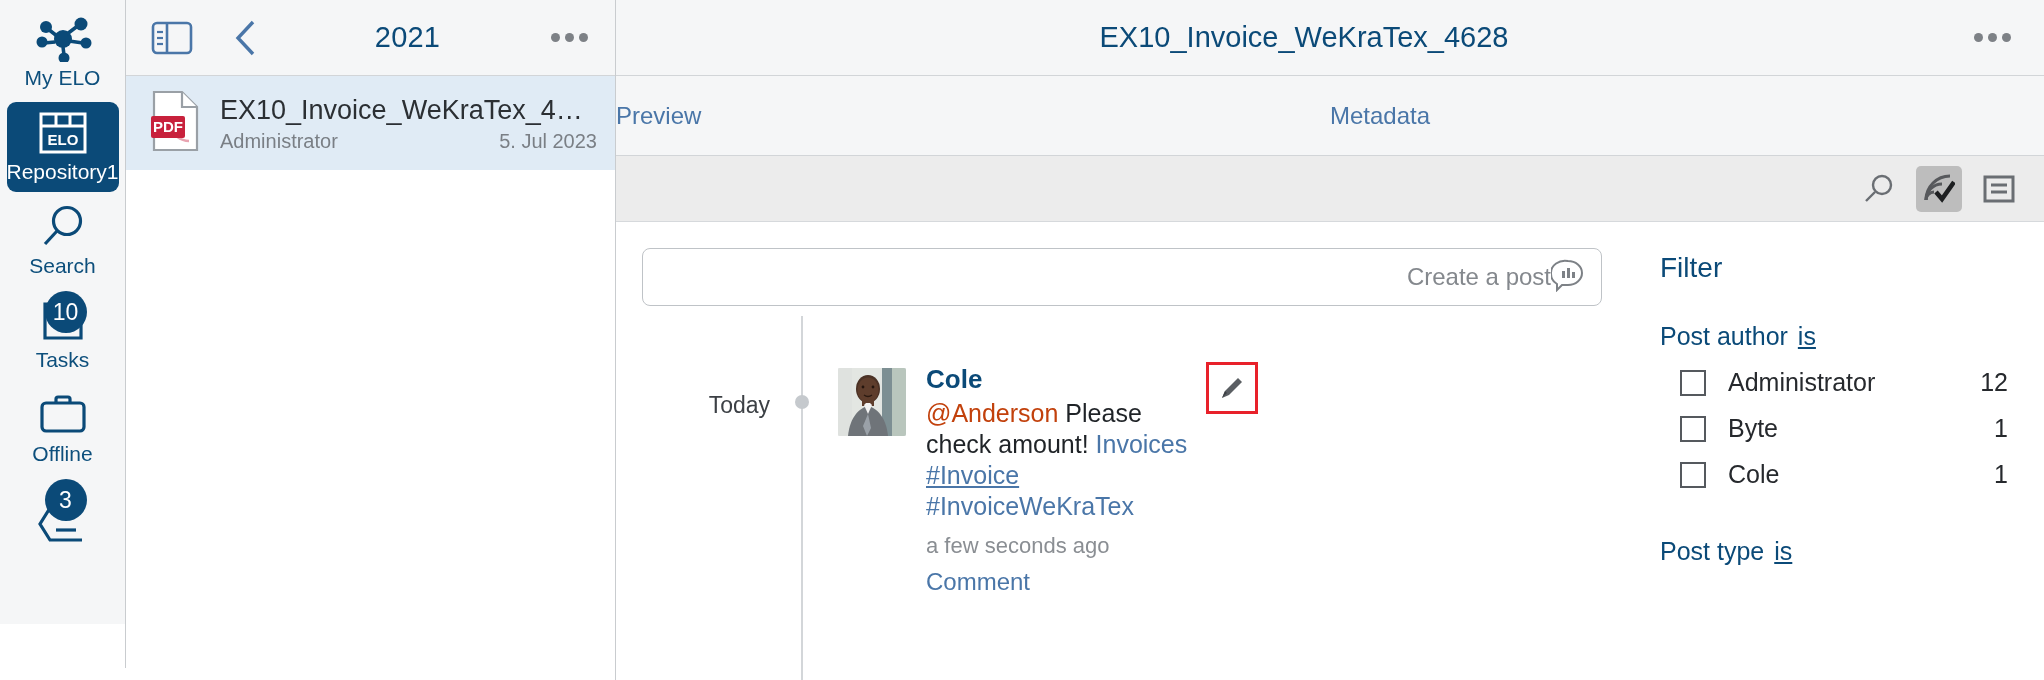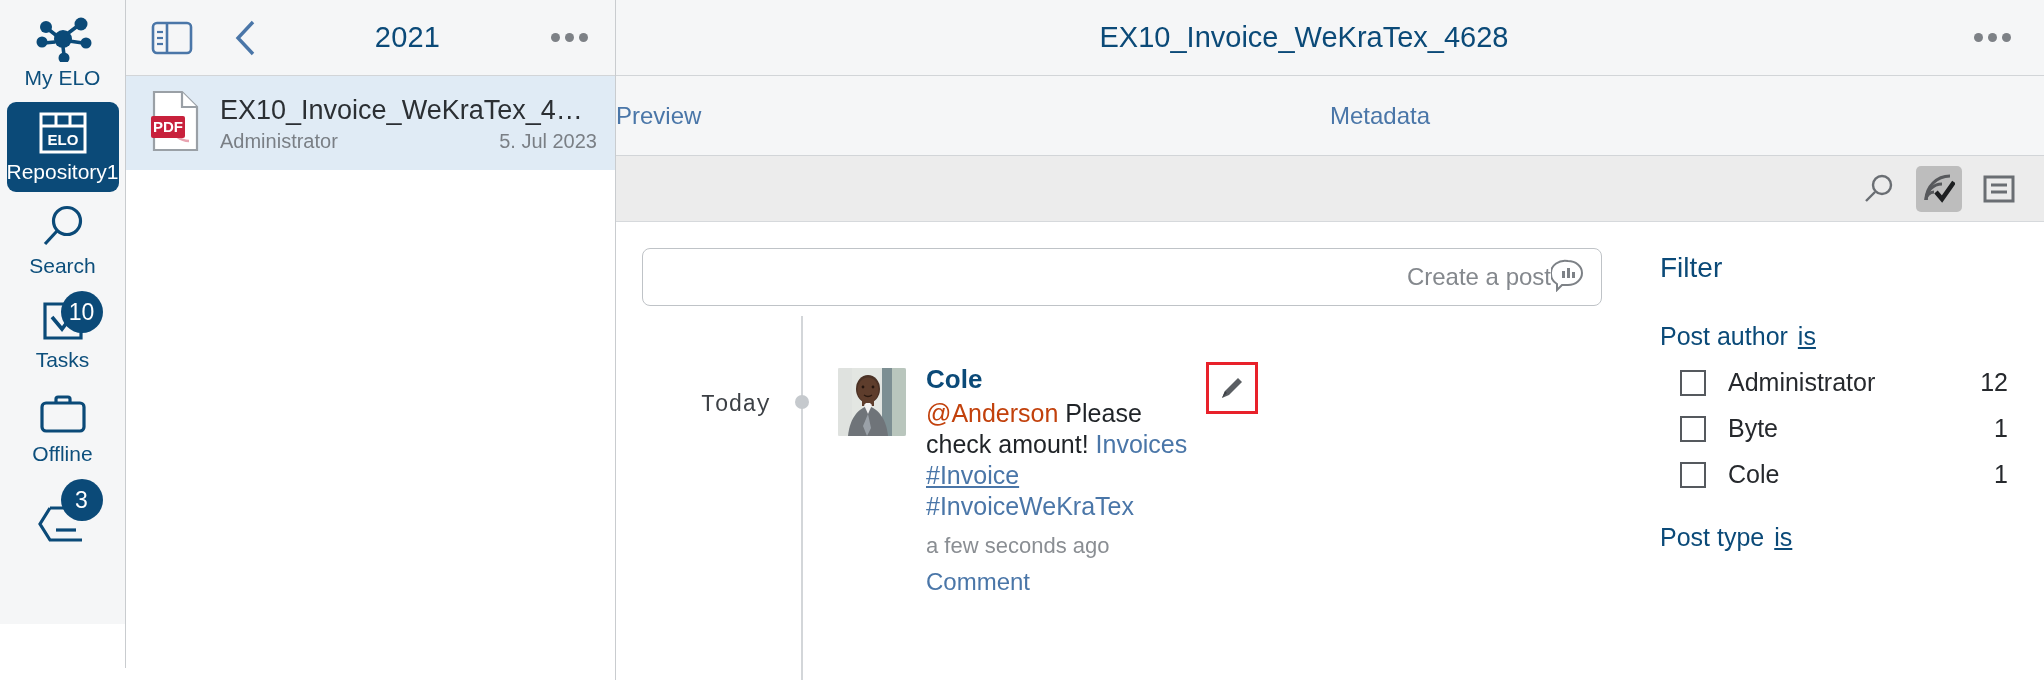--- a/index.html
+++ b/index.html
@@ -50,21 +50,21 @@
   .rail-label {
     font-size: 21px;
     line-height: 26px;
     margin-top: 3px;
     white-space: nowrap;
     font-weight: 400;
   }
   .rail-item.active .rail-label { color: #fff; }
   .badge {
     position: absolute;
-    top: 1px; right: 16px;
+    top: 1px; right: 32px;
     min-width: 42px; height: 42px;
     border-radius: 21px;
     background: #0b4a78;
     color: #fff;
     font-size: 23px;
     display: flex; align-items: center; justify-content: center;
     padding: 0 6px;
     z-index: 5;
   }
 
@@ -225,21 +225,20 @@
     position: relative;
   }
   .tl-day {
     width: 150px;
     flex: 0 0 150px;
     text-align: right;
     padding-right: 22px;
     font-size: 23px;
     color: #3c4045;
     padding-top: 48px;
-    font-family: Liberation Mono, monospace;
   }
   .tl-rail {
     flex: 0 0 20px;
     position: relative;
   }
   .tl-line {
     position: absolute;
     left: 9px; top: -28px; bottom: -200px;
     width: 2px; background: #d3d6d9;
   }
@@ -552,21 +551,21 @@
             <span class="fg-label">Byte</span>
             <span class="fg-count">1</span>
           </div>
           <div class="fg-row">
             <span class="cb"></span>
             <span class="fg-label">Cole</span>
             <span class="fg-count">1</span>
           </div>
         </div>
 
-        <div class="filter-group" style="margin-top:34px;">
+        <div class="filter-group" style="margin-top:48px;">
           <div class="fg-head">
             <span>Post type</span><span class="is">is</span>
           </div>
         </div>
       </div>
 
     </div>
   </div>
 
 </div>

